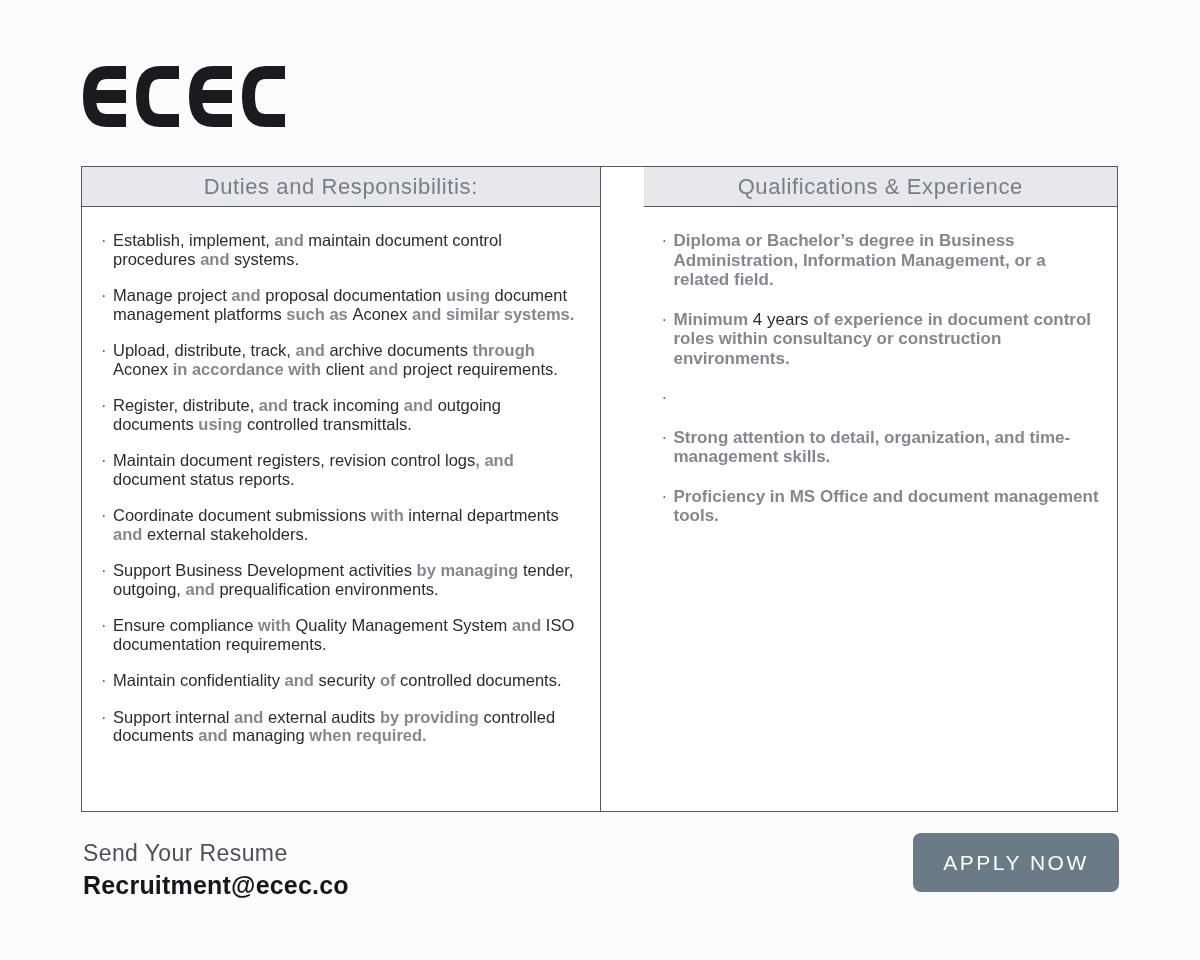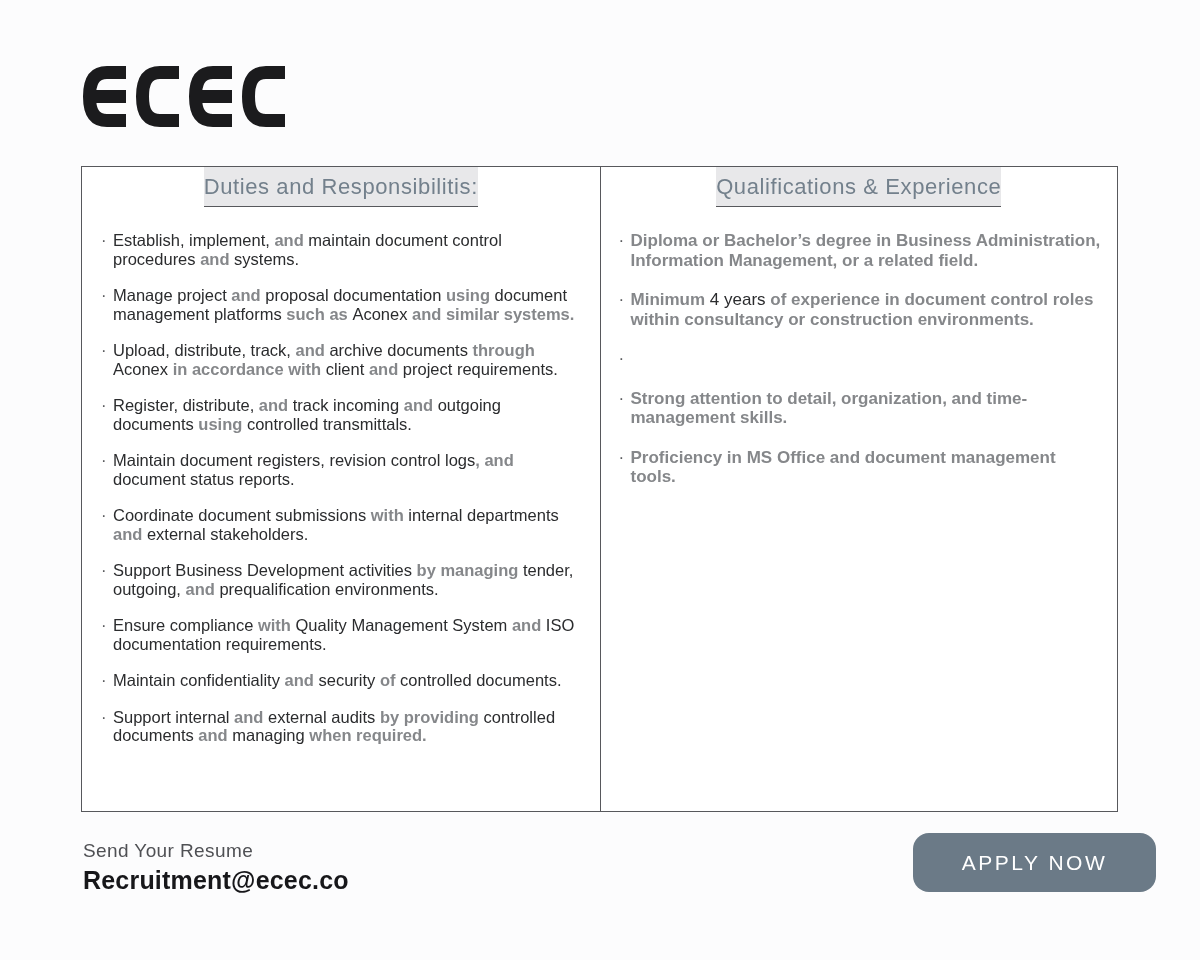--- a/index.html
+++ b/index.html
@@ -31,48 +31,48 @@
 
   
   .jobtable {
     position: absolute; left: 81px; top: 166px;
     width: 1037px; height: 646px;
     display: flex;
     border: 1.5px solid var(--table-border);
     background: #ffffff;
     overflow: hidden;
   }
-  .col { flex: 1 1 50%; display: flex; flex-direction: column; min-width: 0; align-items: center; }
-  .col + .col { border-left: 1.5px solid var(--table-border); }
+  .col { flex: 1 1 50%; display: flex; flex-direction: column; min-width: 0; }
+  .col + .col { border-left: 1.5px solid var(--table-border); padding-left: 43px; }
   .col-header {
     height: 40px; flex: 0 0 40px;
     background: var(--header-bg);
     border-bottom: 1.5px solid var(--table-border);
     display: flex; align-items: center; justify-content: center;
     color: var(--header-text);
     font-size: 22px; letter-spacing: 0.6px;
   }
   .col-body { list-style: none; margin: 0; padding: 24px 18px 0 17px; }
   .col-body li { display: flex; margin-bottom: 18px; }
   .dot { flex: 0 0 14px; color: #5A5B5E; padding-left: 2px; }
   .left-col .col-body li { font-size: 16.5px; line-height: 18.5px; }
   .right-col .col-body { padding: 24px 12px 0 16px; }
   .right-col .col-body li { font-size: 17px; line-height: 19.5px; margin-bottom: 20px; }
   .seg-b { font-weight: 400; color: var(--bold-text); }
   .seg-r { font-weight: 700; color: var(--muted-text); }
 
   
   .contact { position: absolute; left: 83px; top: 840px; }
-  .resume-label { font-size: 19px; color: var(--footer-label); letter-spacing: 0.4px; }
+  .resume-label { font-size: 23px; color: var(--footer-label); letter-spacing: 0.4px; }
   .email { font-size: 25px; font-weight: 700; color: var(--footer-email); margin-top: 4px; letter-spacing: 0.2px; }
   .apply-btn {
     position: absolute; left: 913px; top: 833px;
-    width: 243px; height: 59px;
+    width: 206px; height: 59px;
     background: var(--button-bg); color: var(--button-text);
-    border: none; border-radius: 16px;
+    border: none; border-radius: 8px;
     font-family: "Liberation Sans", sans-serif;
     font-size: 21px; letter-spacing: 2.5px;
     cursor: pointer;
   }
 </style>
 </head>
 <body>
 
 <div class="poster">
 

